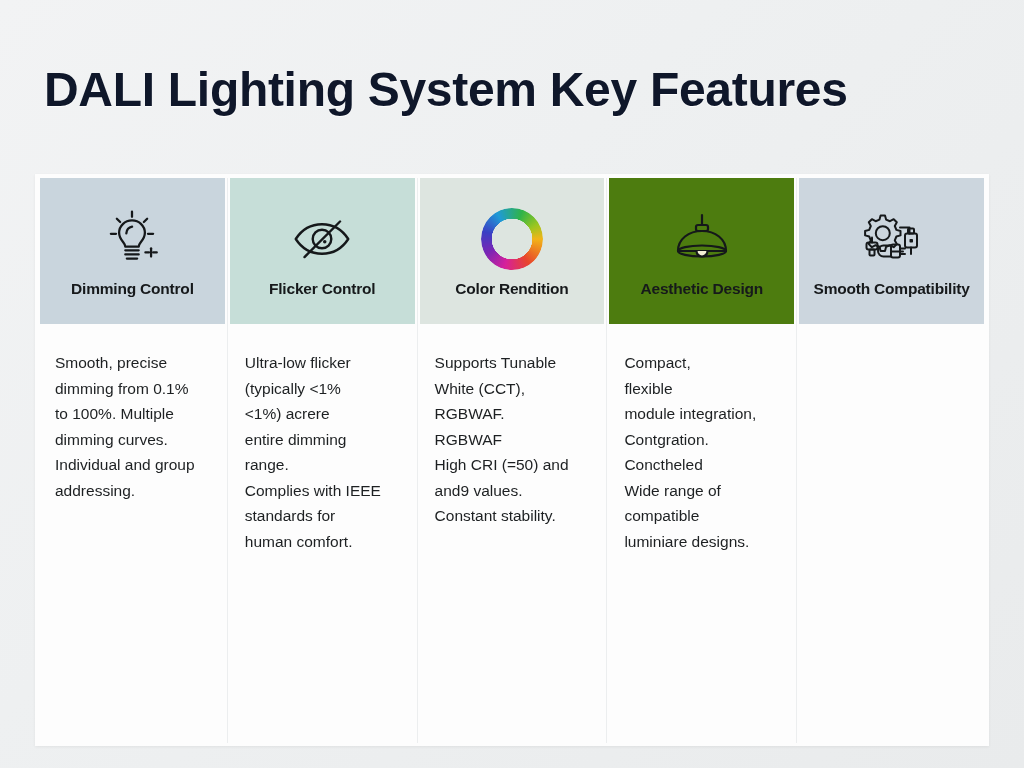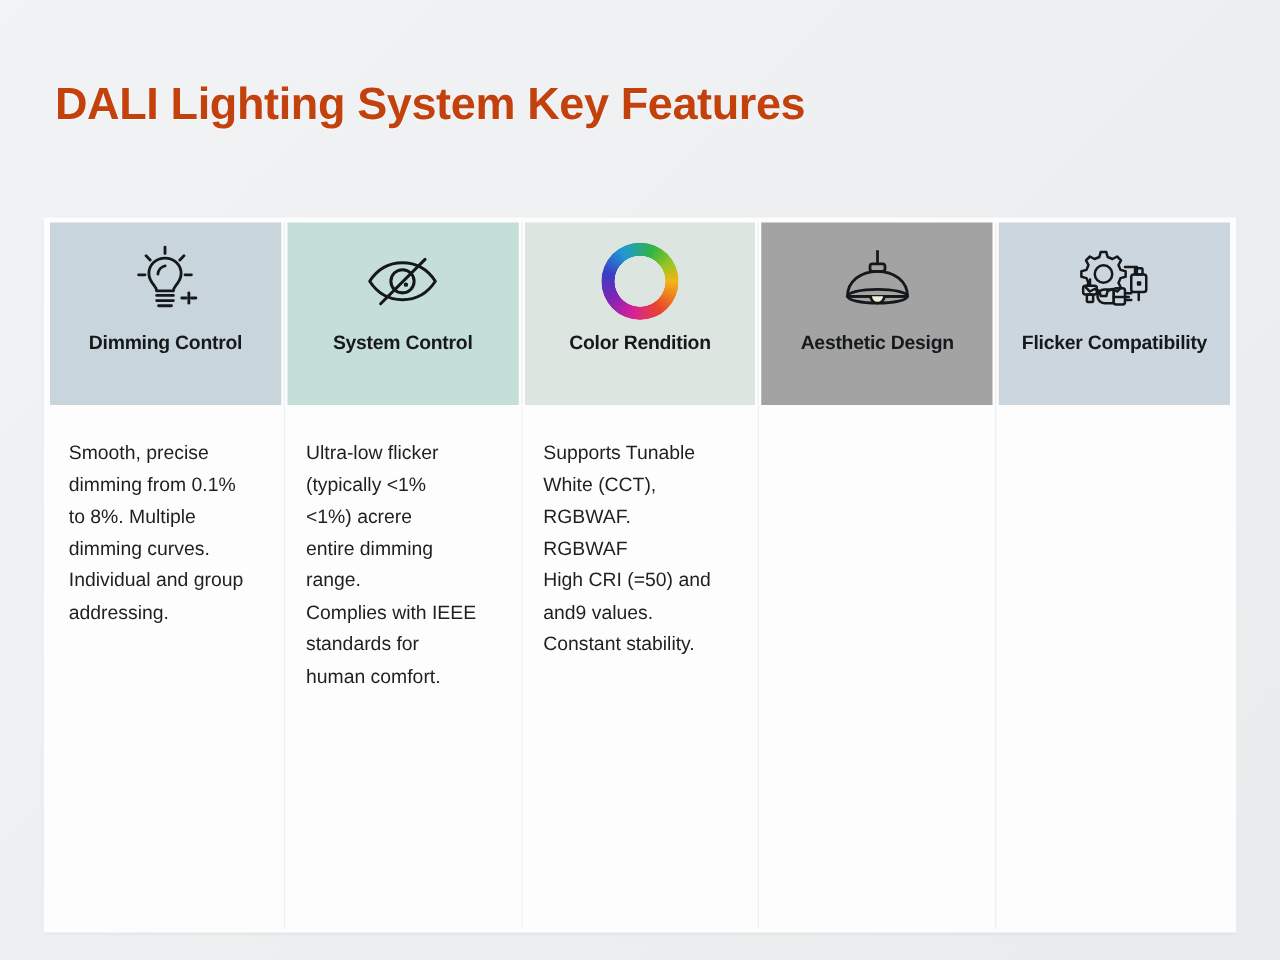--- a/index.html
+++ b/index.html
@@ -18,24 +18,24 @@
     position: relative;
     width: 1024px;
     height: 768px;
     box-sizing: border-box;
   }
 
   .slide-title {
     position: absolute;
     left: 44px;
     top: 62px;
-    font-size: 36px;
+    font-size: 48px;
     font-weight: bold;
     letter-spacing: -0.3px;
-    color: #c2410c;
+    color: #0f172a;
     text-shadow: 0 1px 1px rgba(255,255,255,0.9);
   }
 
   .table-card {
     position: absolute;
     left: 35px;
     top: 174px;
     width: 954px;
     height: 572px;
     background: #fdfdfd;
@@ -62,21 +62,21 @@
     border-right: none;
   }
 
   .col-header {
     height: 146px;
     box-sizing: border-box;
     display: flex;
     flex-direction: column;
     align-items: center;
     justify-content: flex-start;
-    padding-top: 8px;
+    padding-top: 22px;
     margin: 0 2px;
   }
 
   .icon-wrap {
     height: 78px;
     display: flex;
     align-items: center;
     justify-content: center;
   }
 
@@ -146,38 +146,38 @@
               <path d="M20.5 15.5l-3.2-3.2M43.5 15.5l3.2-3.2"></path>
               <path d="M45 45h3.5M52.5 45h3.5"></path>
               <path d="M50.5 41v8"></path>
             </svg>
           </div>
           <div class="col-title">Dimming Control</div>
         </div>
         <div class="col-body">
           <p>Smooth, precise
 dimming from 0.1%
-to 8%. Multiple
+to 100%. Multiple
 dimming curves.
 Individual and group
 addressing.</p>
         </div>
       </div>
 
       <div class="col">
         <div class="col-header" style="background:#c6ded8;">
           <div class="icon-wrap">
             <svg width="70" height="70" viewBox="0 0 64 64" fill="none" stroke="#15181a" stroke-width="2.2" stroke-linecap="round" stroke-linejoin="round">
               <path d="M8 32c5.5-8.5 14-13.5 24-13.5S50.5 23.5 56 32c-5.5 8.5-14 13.5-24 13.5S13.5 40.5 8 32z"></path>
               <circle cx="32" cy="32" r="8.5"></circle>
               <circle cx="34.5" cy="34.5" r="1.6" fill="#15181a" stroke="none"></circle>
               <path d="M16 48.5L48.5 16"></path>
             </svg>
           </div>
-          <div class="col-title">System Control</div>
+          <div class="col-title">Flicker Control</div>
         </div>
         <div class="col-body">
           <p>Ultra-low flicker
 (typically &lt;1%
 &lt;1%) acrere
 entire dimming
 range.
 Complies with IEEE
 standards for
 human comfort.</p>
@@ -196,32 +196,42 @@
 White (CCT),
 RGBWAF.
 RGBWAF
 High CRI (=50) and
 and9 values.
 Constant stability.</p>
         </div>
       </div>
 
       <div class="col">
-        <div class="col-header" style="background:#a3a3a3;">
+        <div class="col-header" style="background:#4d7c0f;">
           <div class="icon-wrap">
             <svg width="72" height="66" viewBox="0 0 72 64" fill="none" stroke="#15181a" stroke-width="2.2" stroke-linecap="round" stroke-linejoin="round">
               <path d="M36 8v10"></path>
               <rect x="30" y="18" width="12" height="6" rx="2"></rect>
               <path d="M12 44c0-12 10.7-20 24-20s24 8 24 20z"></path>
               <path d="M12 44h48"></path>
               <ellipse cx="36" cy="44" rx="24" ry="5.5"></ellipse>
               <path d="M30.5 44a5.5 5.5 0 0 0 11 0" fill="#f2efd6"></path>
             </svg>
           </div>
           <div class="col-title">Aesthetic Design</div>
+        </div>
+        <div class="col-body">
+          <p>Compact,
+flexible
+module integration,
+Contgration.
+Conctheled
+Wide range of
+compatible
+luminiare designs.</p>
         </div>
       </div>
 
       <div class="col">
         <div class="col-header" style="background:#ccd6de;">
           <div class="icon-wrap">
             <svg width="74" height="66" viewBox="0 0 74 64" fill="none" stroke="#15181a" stroke-width="2" stroke-linecap="round" stroke-linejoin="round">
               <path d="M30 8.5l1.1 4.1 3.9 1.6 3.7-2 3.1 3.1-2 3.7 1.6 3.9 4.1 1.1v4.4l-4.1 1.1-1.6 3.9 2 3.7-3.1 3.1-3.7-2-3.9 1.6-1.1 4.1h-4.4l-1.1-4.1-3.9-1.6-3.7 2-3.1-3.1 2-3.7-1.6-3.9-4.1-1.1v-4.4l4.1-1.1 1.6-3.9-2-3.7 3.1-3.1 3.7 2 3.9-1.6 1.1-4.1z"></path>
               <circle cx="27.8" cy="26.2" r="7"></circle>
               <path d="M45 20.5h9.5v6"></path>
@@ -231,19 +241,19 @@
               <path d="M56 40.5v6.5"></path>
               <path d="M17 30.5v5"></path>
               <rect x="11.5" y="35.5" width="11" height="7" rx="2"></rect>
               <rect x="14.5" y="42.5" width="5" height="6" rx="1"></rect>
               <path d="M48 44.5H36"></path>
               <path d="M36 38.5h-7.5a5.5 5.5 0 0 0 0 11H36z"></path>
               <rect x="36" y="37.5" width="9" height="13" rx="2"></rect>
               <path d="M45 41.5h5M45 47h5"></path>
             </svg>
           </div>
-          <div class="col-title">Flicker Compatibility</div>
+          <div class="col-title">Smooth Compatibility</div>
         </div>
       </div>
 
     </div>
   </div>
 </div>
 
 </body></html>

